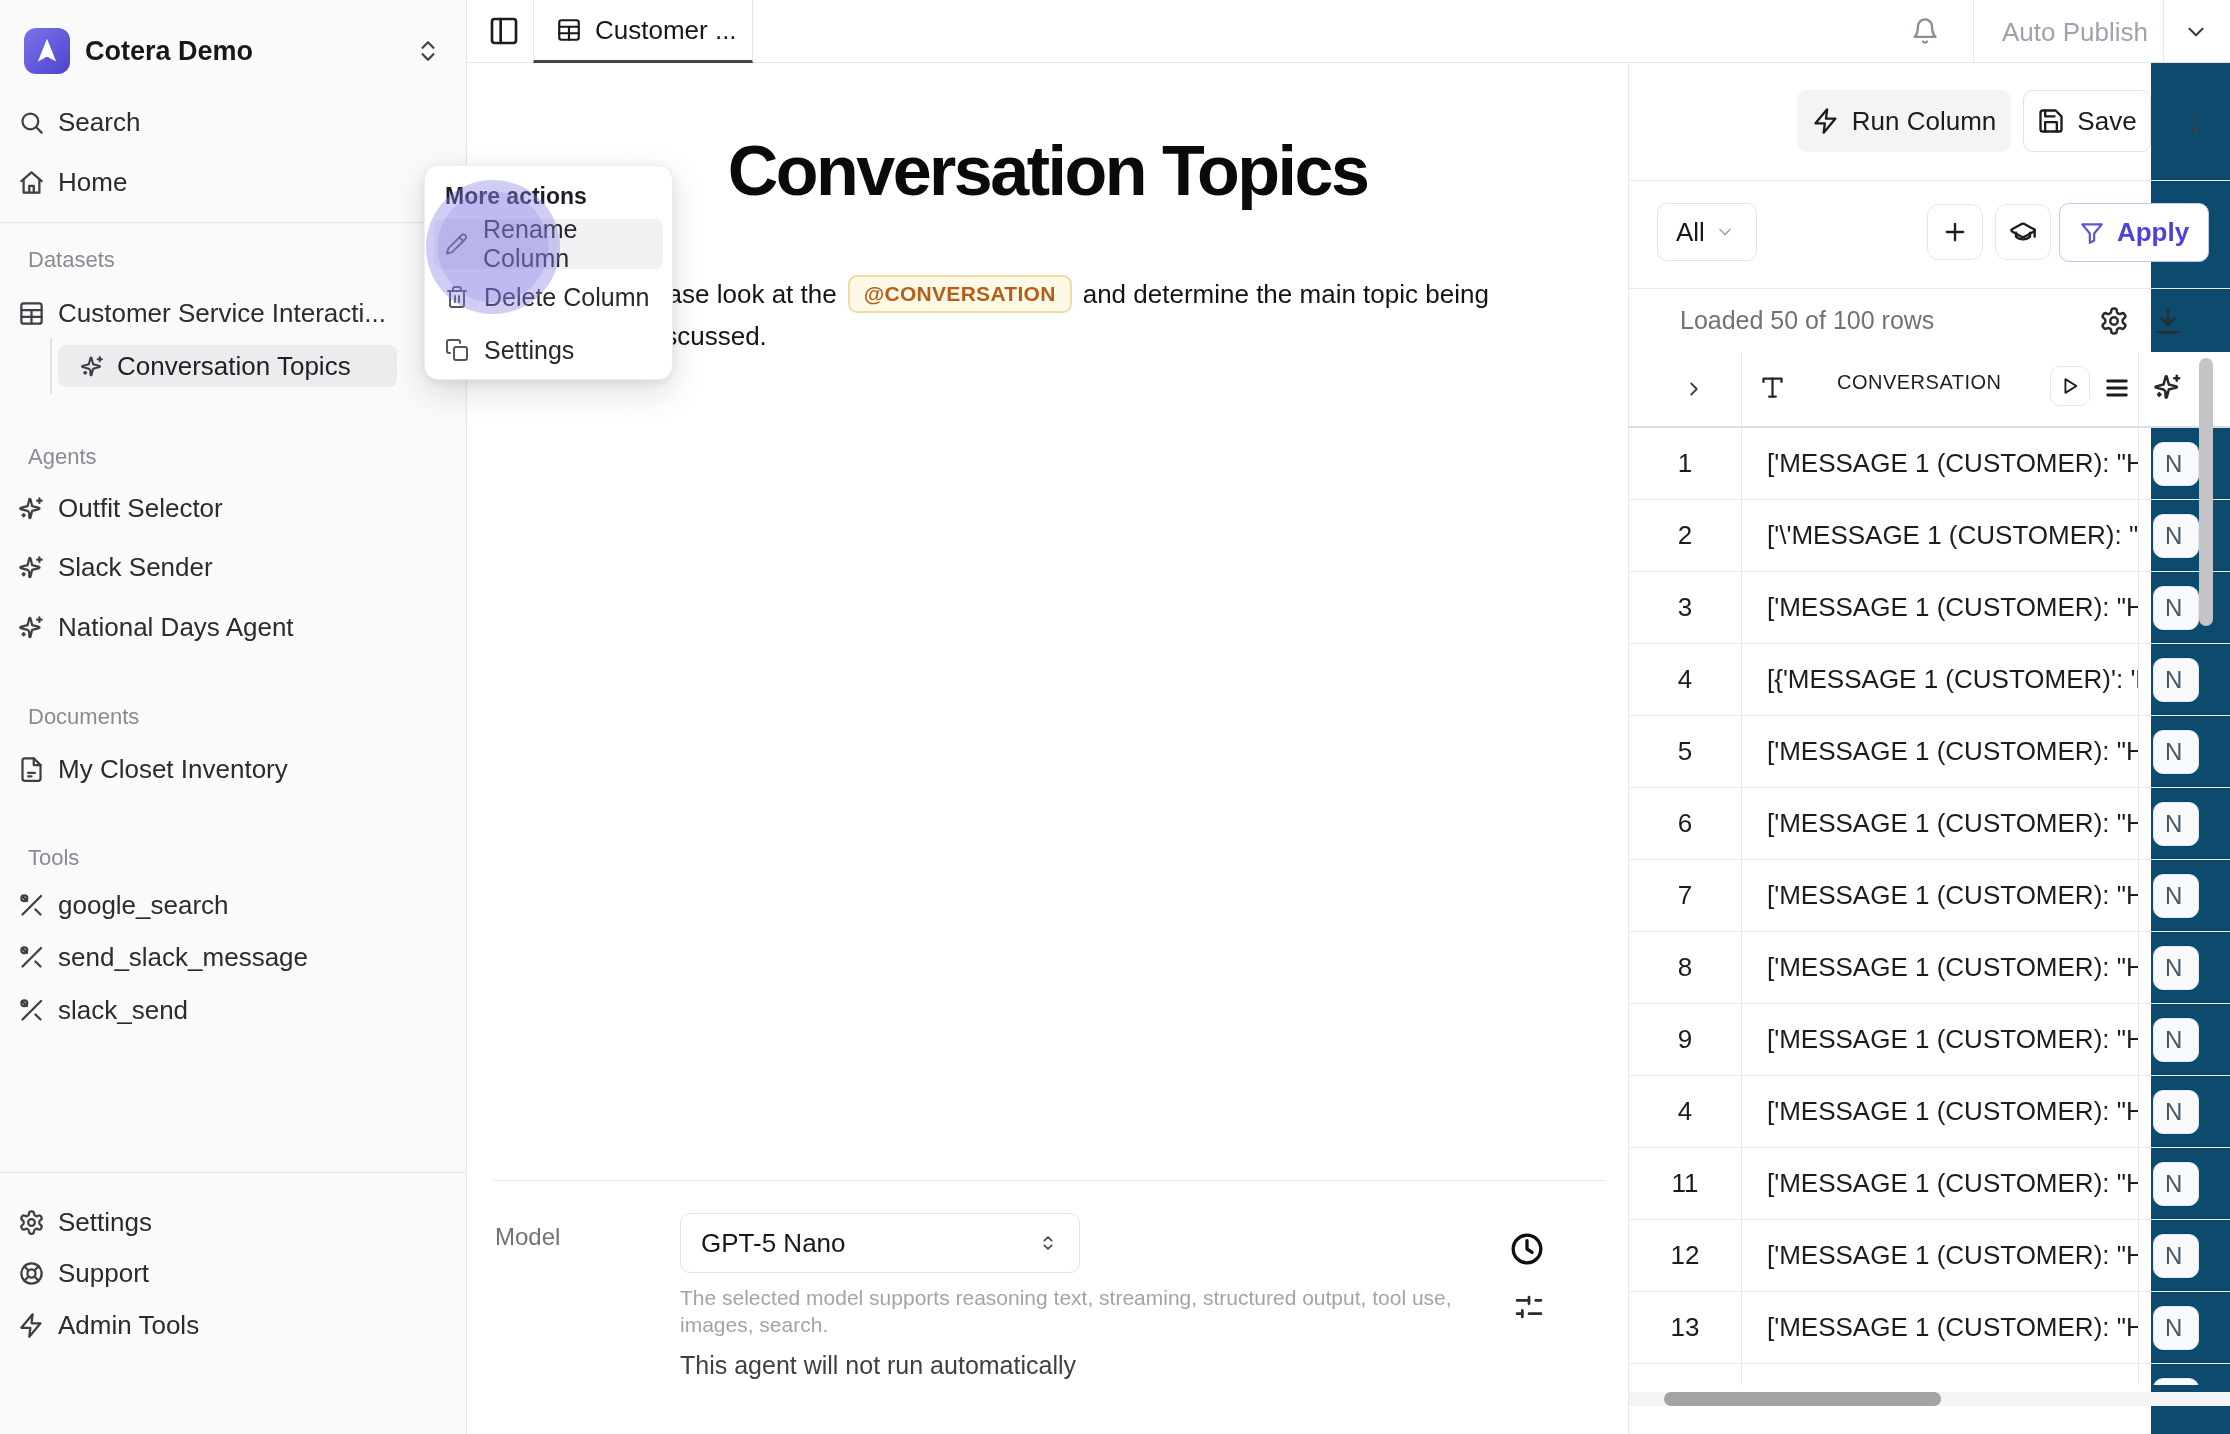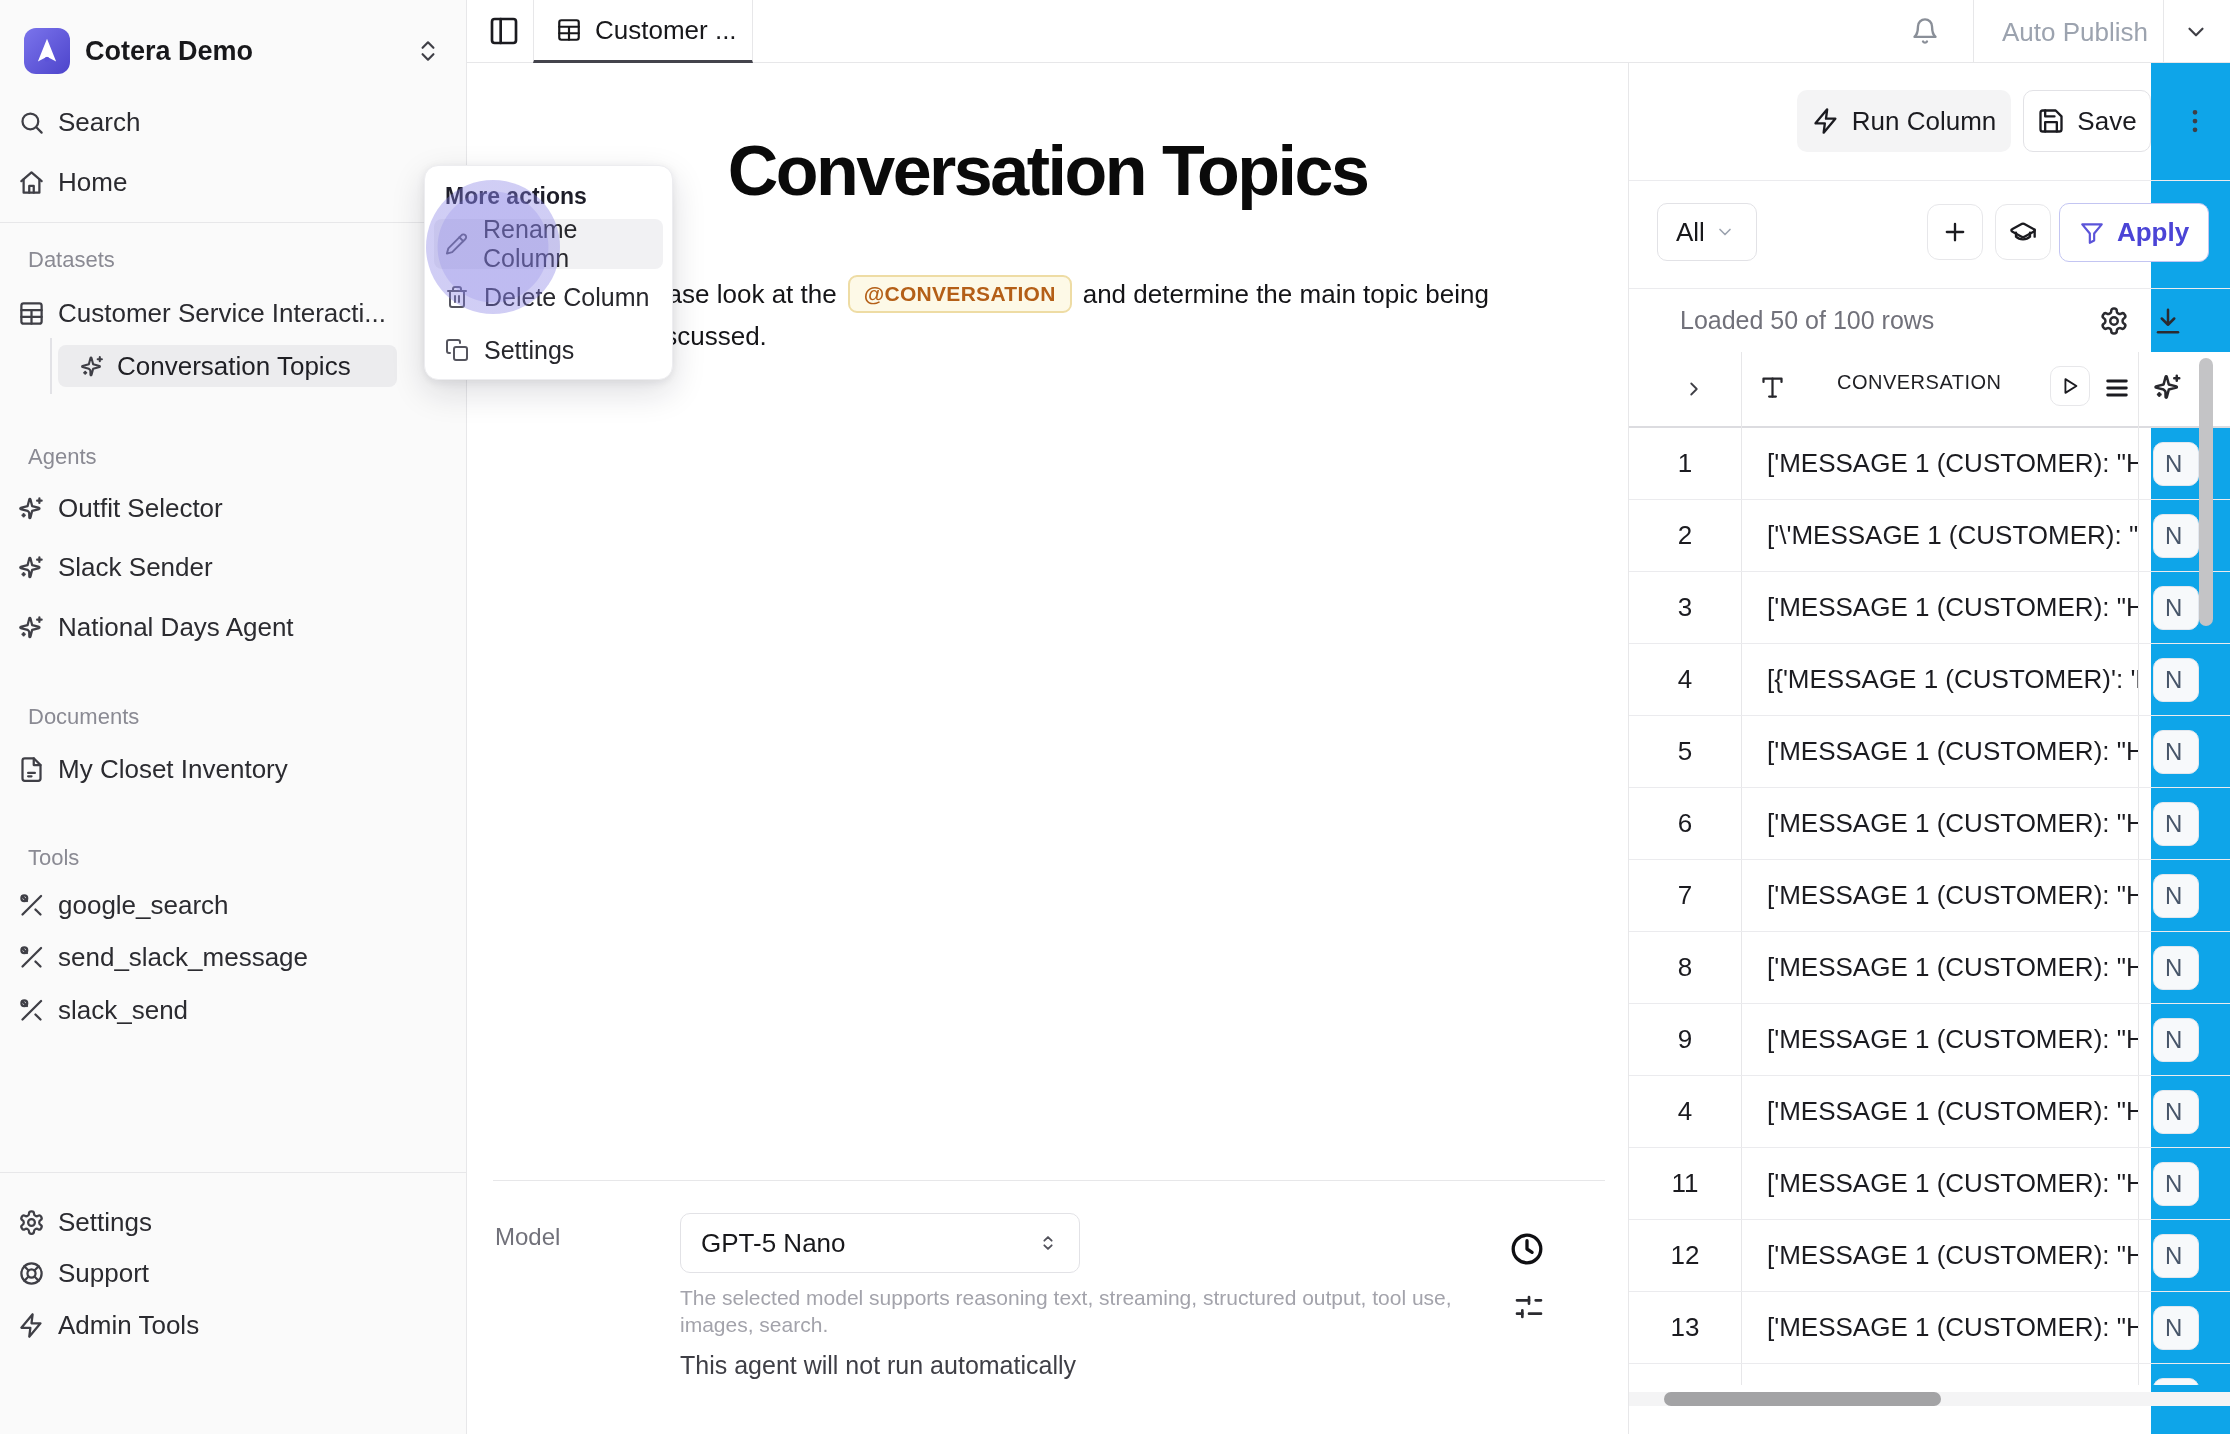--- a/index.html
+++ b/index.html
@@ -1,19 +1,19 @@
 <!DOCTYPE html>
 <html><head>
 <meta charset="utf-8">
 <style>
   * { margin:0; padding:0; box-sizing:border-box; }
   html,body { width:2230px; height:1434px; background:#fff;
     font-family:"Liberation Sans","DejaVu Sans",sans-serif; color:#18181b;
     overflow:hidden; }
-  .screen { position:relative; width:2230px; height:1434px; background:#0ea5e9; }
+  .screen { position:relative; width:2230px; height:1434px; background:#0c4a6e; }
   .abs { position:absolute; }
   svg.ic { display:block; stroke:currentColor; fill:none; stroke-width:2;
     stroke-linecap:round; stroke-linejoin:round; }
 
   
   .sidebar { position:absolute; left:0; top:0; width:467px; height:1434px;
     background:#fafafa; border-right:1px solid #e7e7e9; }
   .ws-logo { position:absolute; left:24px; top:28px; width:46px; height:46px;
     border-radius:12px; background:linear-gradient(135deg,#7b74ec,#4d44cb);
     display:flex; align-items:center; justify-content:center; }

